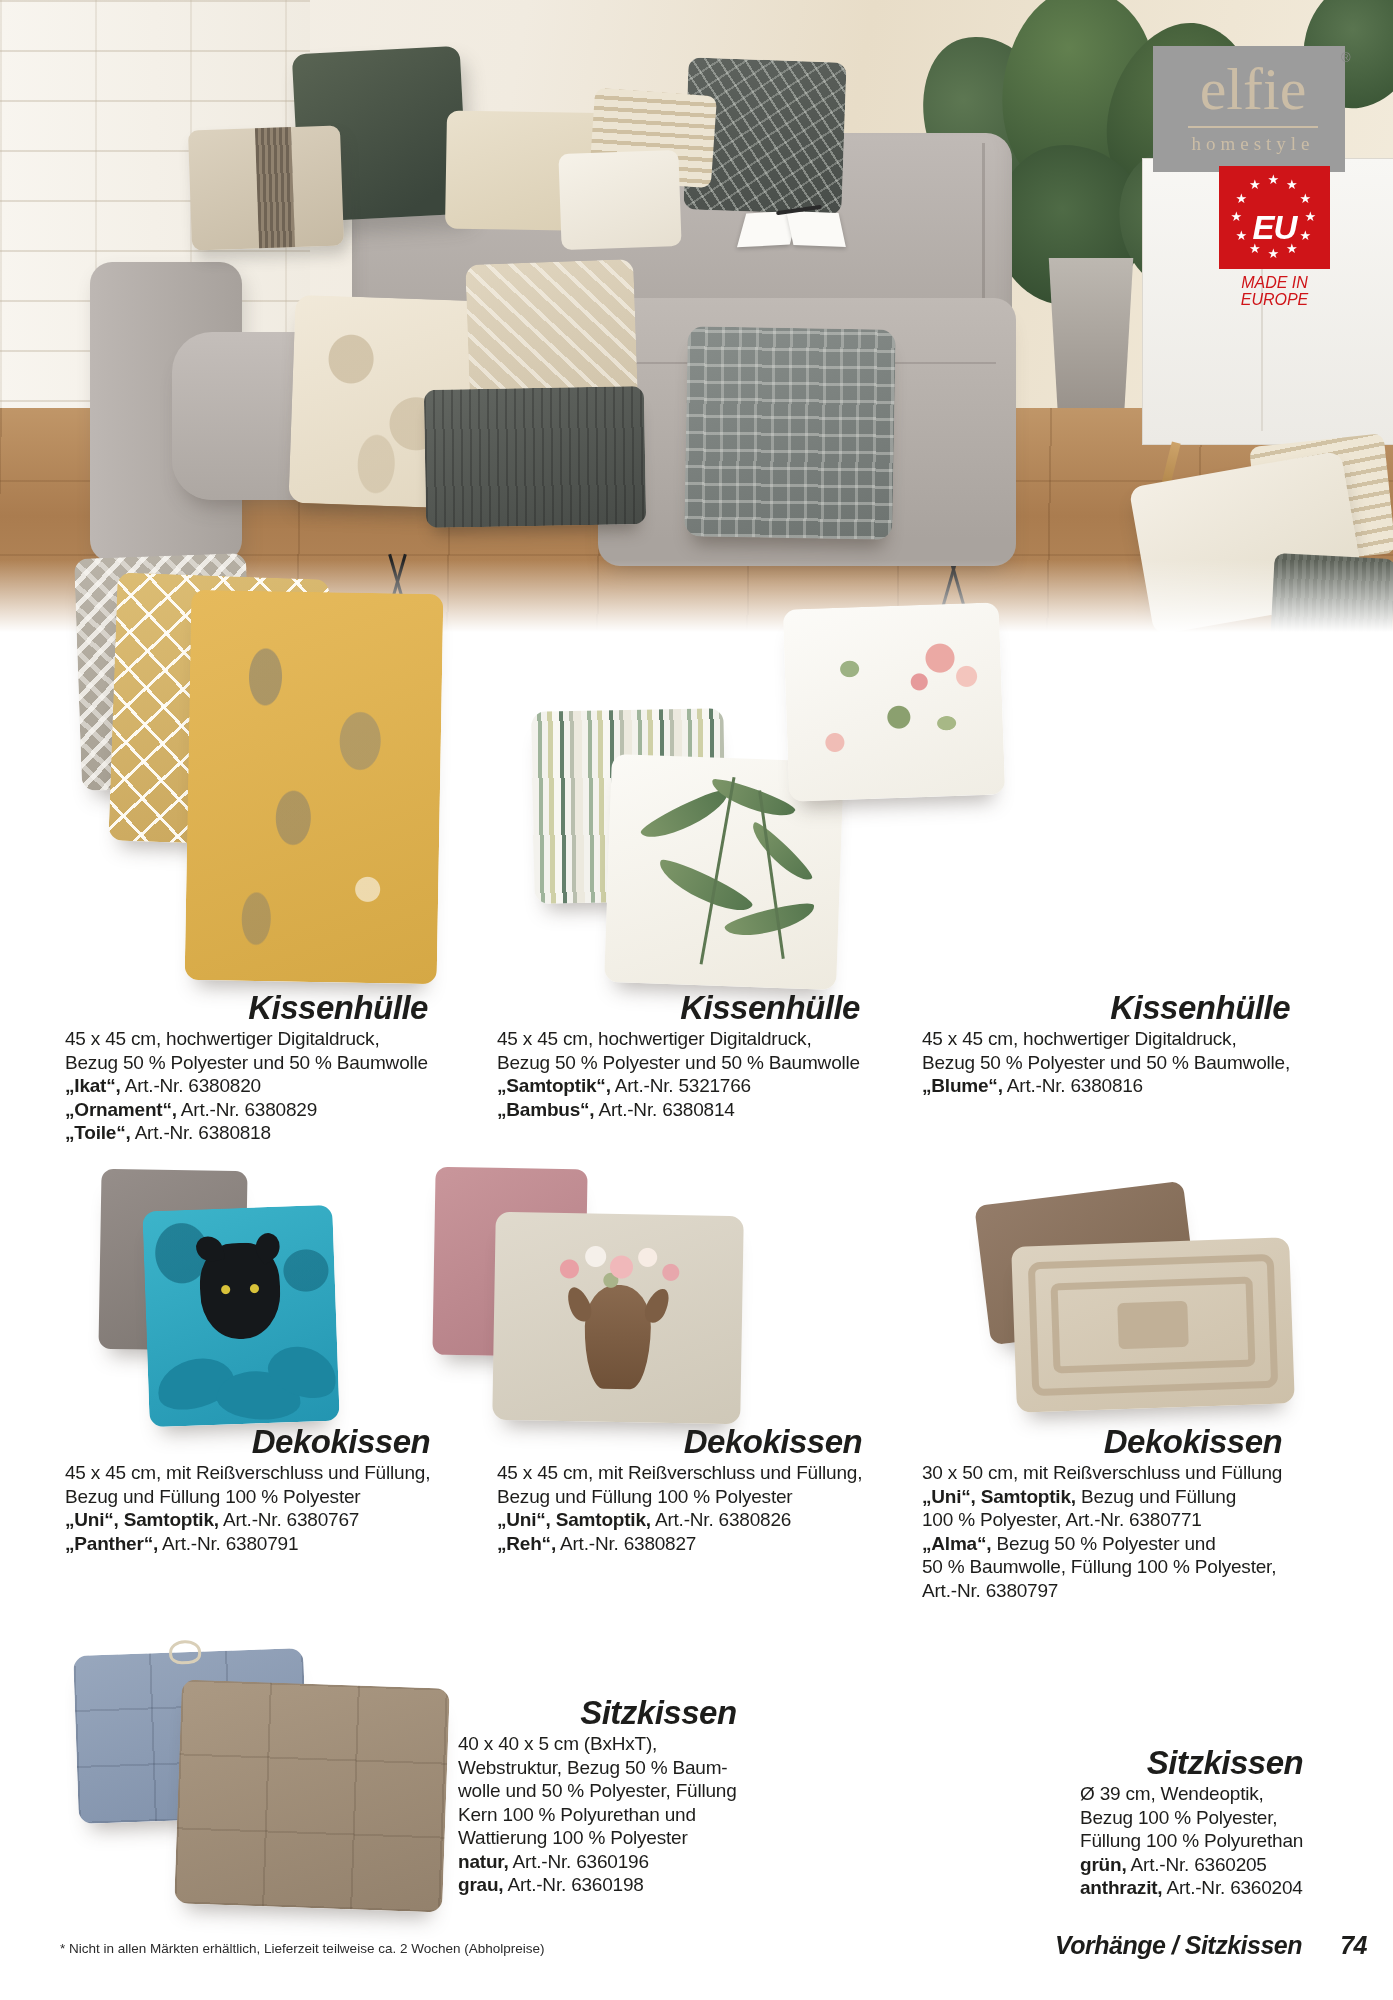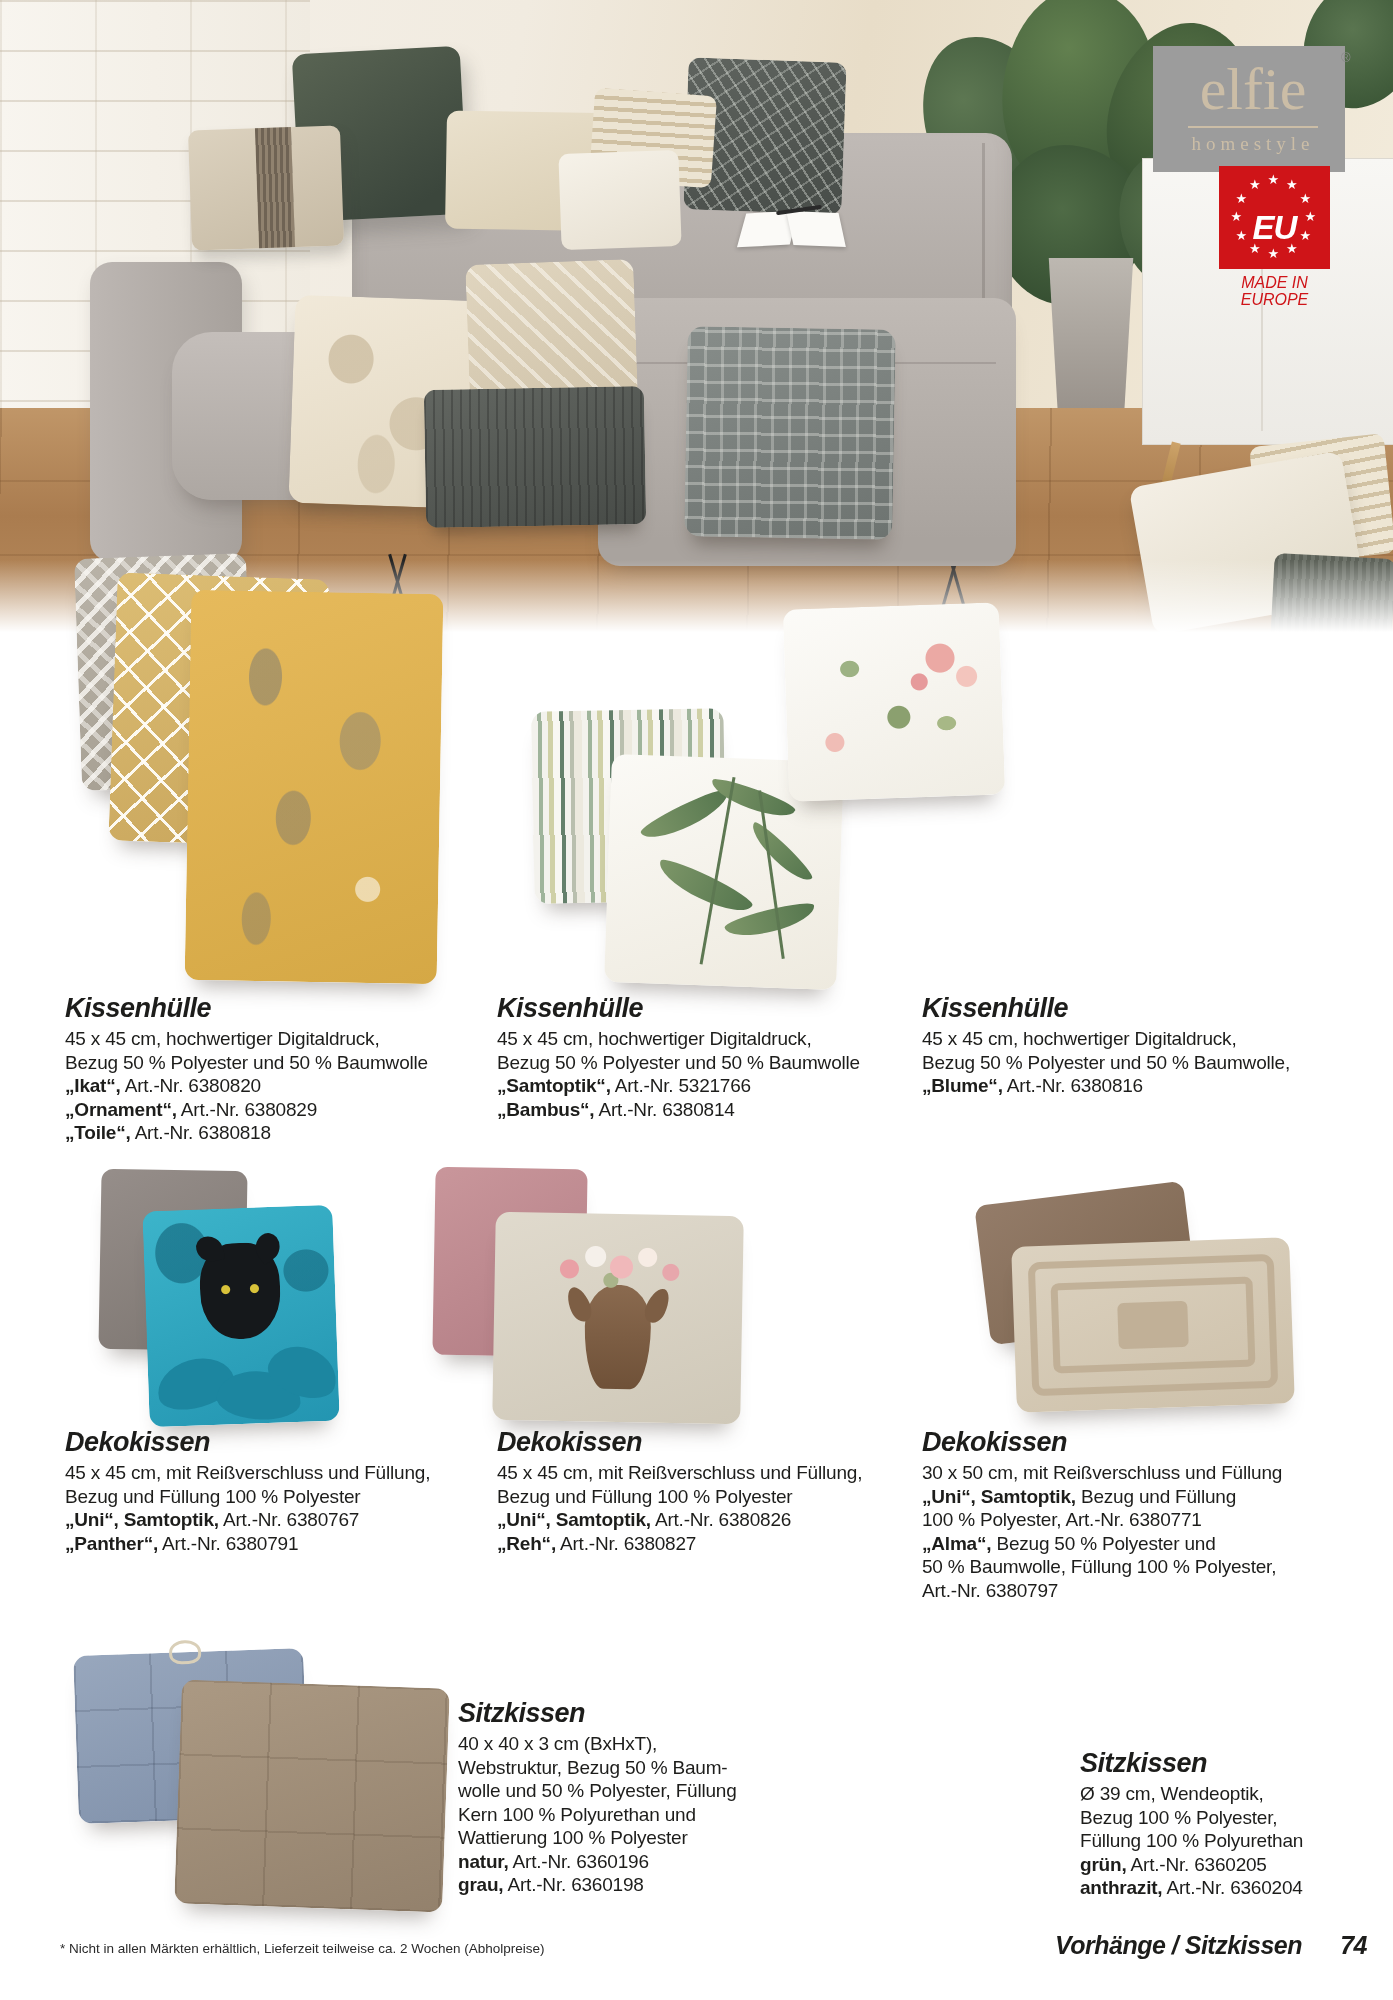--- a/index.html
+++ b/index.html
@@ -164,21 +164,21 @@
     repeating-linear-gradient(90deg,rgba(80,64,48,.2) 0 2px,transparent 2px 88px),
     repeating-linear-gradient(0deg,rgba(80,64,48,.18) 0 2px,transparent 2px 74px),
     linear-gradient(160deg,#ab9983,#93816c);}
   .cushion-tie{position:absolute;left:96px;top:-12px;width:26px;height:18px;border:3px solid #d9cfb8;border-radius:50% 50% 40% 40%;background:transparent;}
   .cushion-tag{position:absolute;right:-4px;top:36px;width:12px;height:26px;background:#1e1e1e;}
   .p-rund-grau{left:746px;top:1608px;width:208px;height:208px;border-radius:50%;background:radial-gradient(circle at 38% 35%,#9a969c,#777378 72%);box-shadow:0 14px 18px -10px rgba(60,55,50,.35);}
   .p-rund-gruen{left:806px;top:1672px;width:240px;height:240px;border-radius:50%;background:radial-gradient(circle at 40% 35%,#6a7251,#4d543f 76%);box-shadow:0 16px 20px -10px rgba(50,50,40,.4);}
 
   
   .pblock{position:absolute;}
-  .ptitle{font-size:27px;font-weight:bold;font-style:italic;letter-spacing:-0.5px;line-height:30px;margin-bottom:4px;}
+  .ptitle{font-size:33px;font-weight:bold;font-style:italic;letter-spacing:-0.5px;line-height:30px;margin-bottom:4px;text-align:right;}
   .pline{font-size:19px;line-height:23.5px;letter-spacing:-0.2px;white-space:nowrap;}
   .bseg{font-weight:bold;}
   #b1{left:65px;top:993px;}  #b2{left:497px;top:993px;}  #b3{left:922px;top:993px;}
   #b4{left:65px;top:1427px;} #b5{left:497px;top:1427px;} #b6{left:922px;top:1427px;}
   #b7{left:458px;top:1698px;} #b8{left:1080px;top:1748px;}
 
   
   .footnote{position:absolute;left:60px;top:1941px;font-size:13.5px;color:#2a2a2a;letter-spacing:0;}
   .footer-right{position:absolute;left:1055px;top:1931px;width:312px;display:flex;justify-content:space-between;
                 font-weight:bold;font-style:italic;font-size:25px;letter-spacing:-0.5px;}
@@ -369,21 +369,21 @@
         <div class="pline"><span class="bseg">„Uni“, Samtoptik,</span><span> Bezug und Füllung</span></div>
         <div class="pline"><span>100 % Polyester, Art.-Nr. 6380771</span></div>
         <div class="pline"><span class="bseg">„Alma“,</span><span> Bezug 50 % Polyester und</span></div>
         <div class="pline"><span>50 % Baumwolle, Füllung 100 % Polyester,</span></div>
         <div class="pline"><span>Art.-Nr. 6380797</span></div>
       </div>
   </div>
   <div id="b7" class="pblock">
     <div class="ptitle">Sitzkissen</div>
     <div>
-        <div class="pline"><span>40 x 40 x 3 cm (BxHxT),</span></div>
+        <div class="pline"><span>40 x 40 x 5 cm (BxHxT),</span></div>
         <div class="pline"><span>Webstruktur, Bezug 50 % Baum-</span></div>
         <div class="pline"><span>wolle und 50 % Polyester, Füllung</span></div>
         <div class="pline"><span>Kern 100 % Polyurethan und</span></div>
         <div class="pline"><span>Wattierung 100 % Polyester</span></div>
         <div class="pline"><span class="bseg">natur,</span><span> Art.-Nr. 6360196</span></div>
         <div class="pline"><span class="bseg">grau,</span><span> Art.-Nr. 6360198</span></div>
       </div>
   </div>
   <div id="b8" class="pblock">
     <div class="ptitle">Sitzkissen</div>

